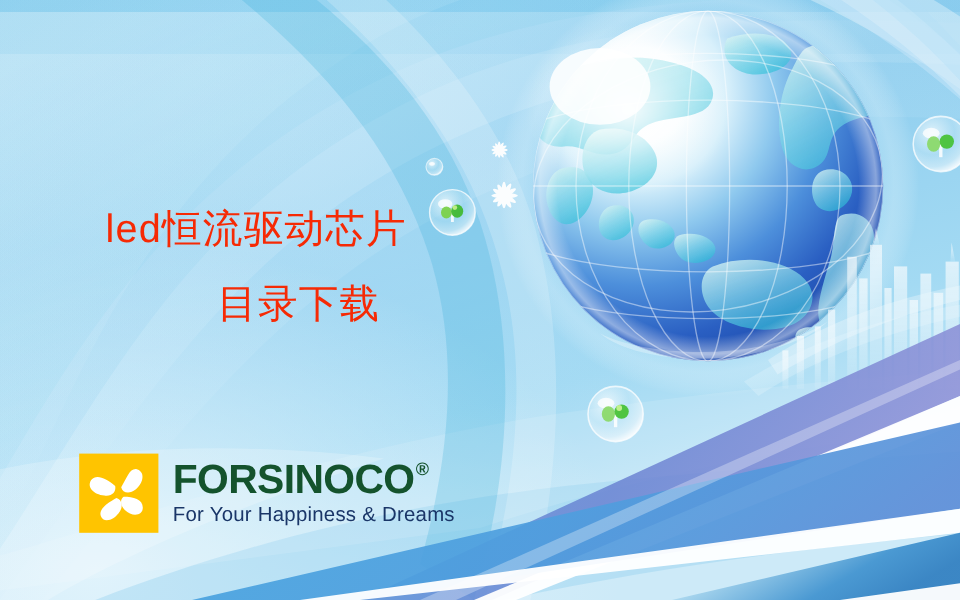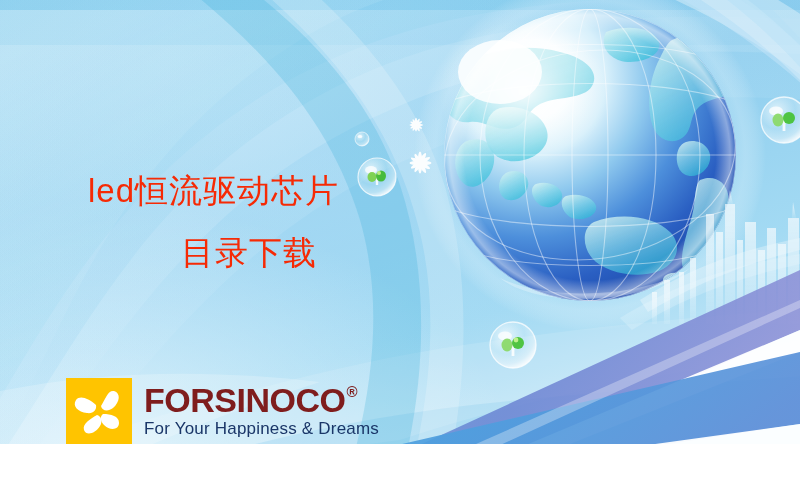--- a/index.html
+++ b/index.html
@@ -1,18 +1,18 @@
 <!DOCTYPE html>
 <html><head>
 <meta charset="utf-8">
 <style>
   html,body{margin:0;padding:0;background:#fff;}
   *{box-sizing:border-box;}
   .stage{
-    position:relative;width:800px;height:444px;overflow:hidden;
+    position:relative;width:800px;height:500px;overflow:hidden;
     font-family:"Liberation Sans","DejaVu Sans",sans-serif;
     background:#8fcdee;
   }
   .svgfull{position:absolute;left:0;top:0;width:800px;height:500px;display:block;}
 
   
   .headline{
     position:absolute;left:0;top:160px;width:400px;
     z-index:40;pointer-events:none;
   }
@@ -32,21 +32,21 @@
     position:absolute;left:66px;top:378px;z-index:45;
     display:flex;align-items:center;gap:12px;
   }
   .logo-mark{
     width:66px;height:66px;background:#ffc400;
     position:relative;flex:0 0 auto;
   }
   .logo-mark svg{position:absolute;left:0;top:0;}
   .logo-text{display:flex;flex-direction:column;justify-content:center;}
   .logo-word{
-    color:#7f1d1d;font-weight:bold;font-size:34px;line-height:34px;
+    color:#14532d;font-weight:bold;font-size:34px;line-height:34px;
     letter-spacing:-0.5px;font-family:"Liberation Sans","DejaVu Sans",sans-serif;
     display:flex;align-items:flex-start;
   }
   .logo-word .reg{font-size:15px;line-height:18px;margin-left:1px;}
   .logo-tag{
     color:#1a3668;font-size:17px;line-height:20px;margin-top:2px;
     letter-spacing:0.2px;font-family:"Liberation Sans","DejaVu Sans",sans-serif;
   }
 </style>
 </head>

